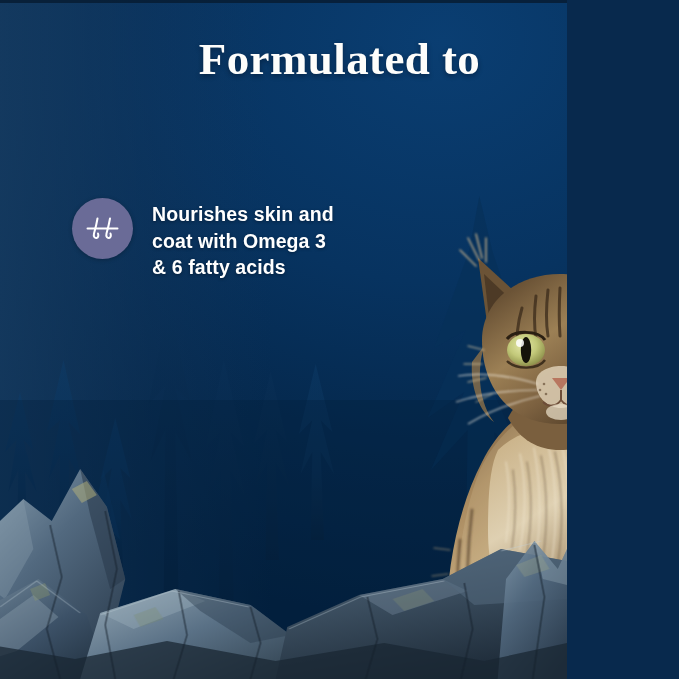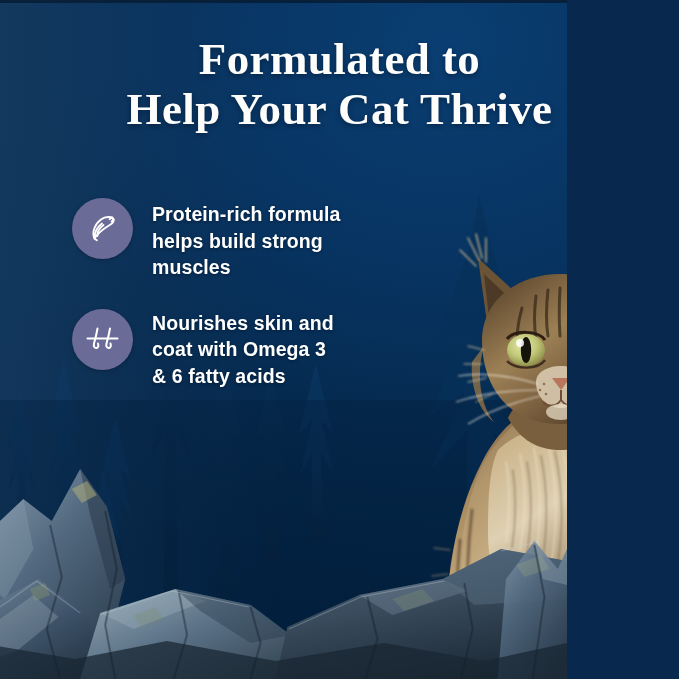--- a/index.html
+++ b/index.html
@@ -420,38 +420,24 @@
         <path d="M0 178 L44 152 L96 184"></path>
         <path d="M120 186 L206 162 L298 178"></path>
         <path d="M346 200 L432 168 L532 152"></path>
         <path d="M600 122 L648 112"></path>
       </g>
     </svg>
   </div>
 
   <div class="headline">
     <span class="hl-1">Formulated to</span>
-    <span class="hl-2">Help Your Cat Thrive</span>
   </div>
 
   <div class="features">
 
-    <div class="feature">
-      <div class="f-ico">
-        <svg width="36" height="36" viewBox="0 0 36 36" fill="none" stroke="#ffffff" stroke-width="1.9" stroke-linecap="round" stroke-linejoin="round">
-          <path d="M9.5 27.5 C6.5 21 10 13 16 8.5 C21.5 4.4 27.5 6 28.5 8.5
-                   C29.4 10.8 26.5 13 24 14.5 C18.5 17.8 12.5 22.5 9.5 27.5 Z"></path>
-          <path d="M10 26.5 C9 22 12 16 17 12.5"></path>
-          <path d="M12.5 25 C12 21.5 14.5 17 18.5 14"></path>
-          <path d="M24.5 8.2 L27 6.2 L28.8 8.6 L26.6 10.4"></path>
-          <path d="M9.5 27.5 L11.8 29.3"></path>
-        </svg>
-      </div>
-      <div class="f-txt">Protein-rich formula helps build strong muscles</div>
-    </div>
 
     <div class="feature">
       <div class="f-ico">
         <svg width="38" height="34" viewBox="0 0 38 34" fill="none" stroke="#ffffff" stroke-width="2" stroke-linecap="round" stroke-linejoin="round">
           <path d="M13.5 6.5 C12.5 12.5 11 18 10 21.5 C9.2 24.5 10.8 26.5 12.6 26
                    C14.2 25.6 14.8 23.5 14 21.5"></path>
           <path d="M26 6.5 C25 12.5 23.5 18 22.5 21.5 C21.7 24.5 23.3 26.5 25.1 26
                    C26.7 25.6 27.3 23.5 26.5 21.5"></path>
           <path d="M3.5 16.5 L33.5 16.5"></path>
         </svg>

